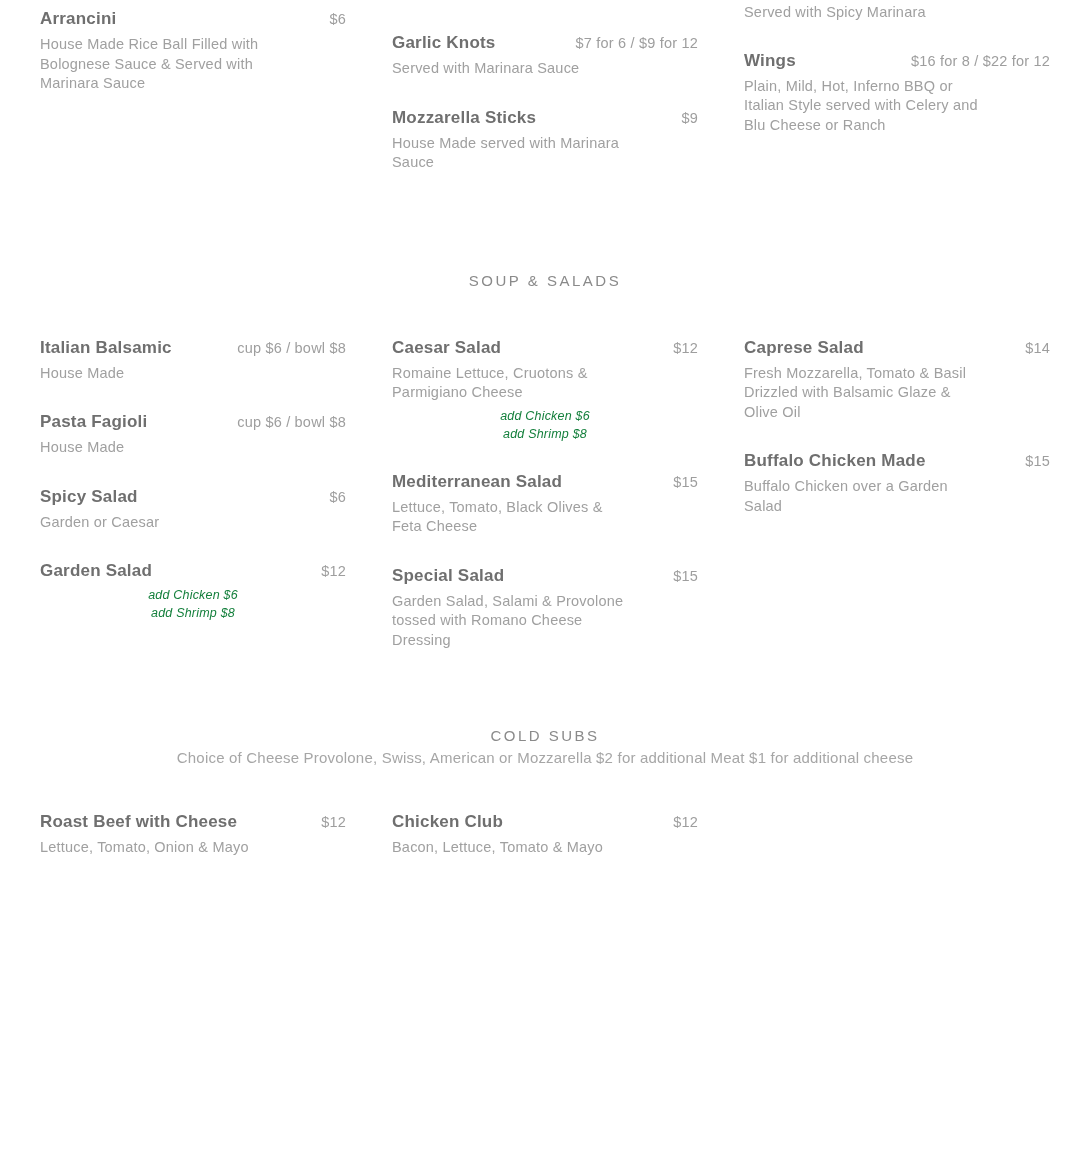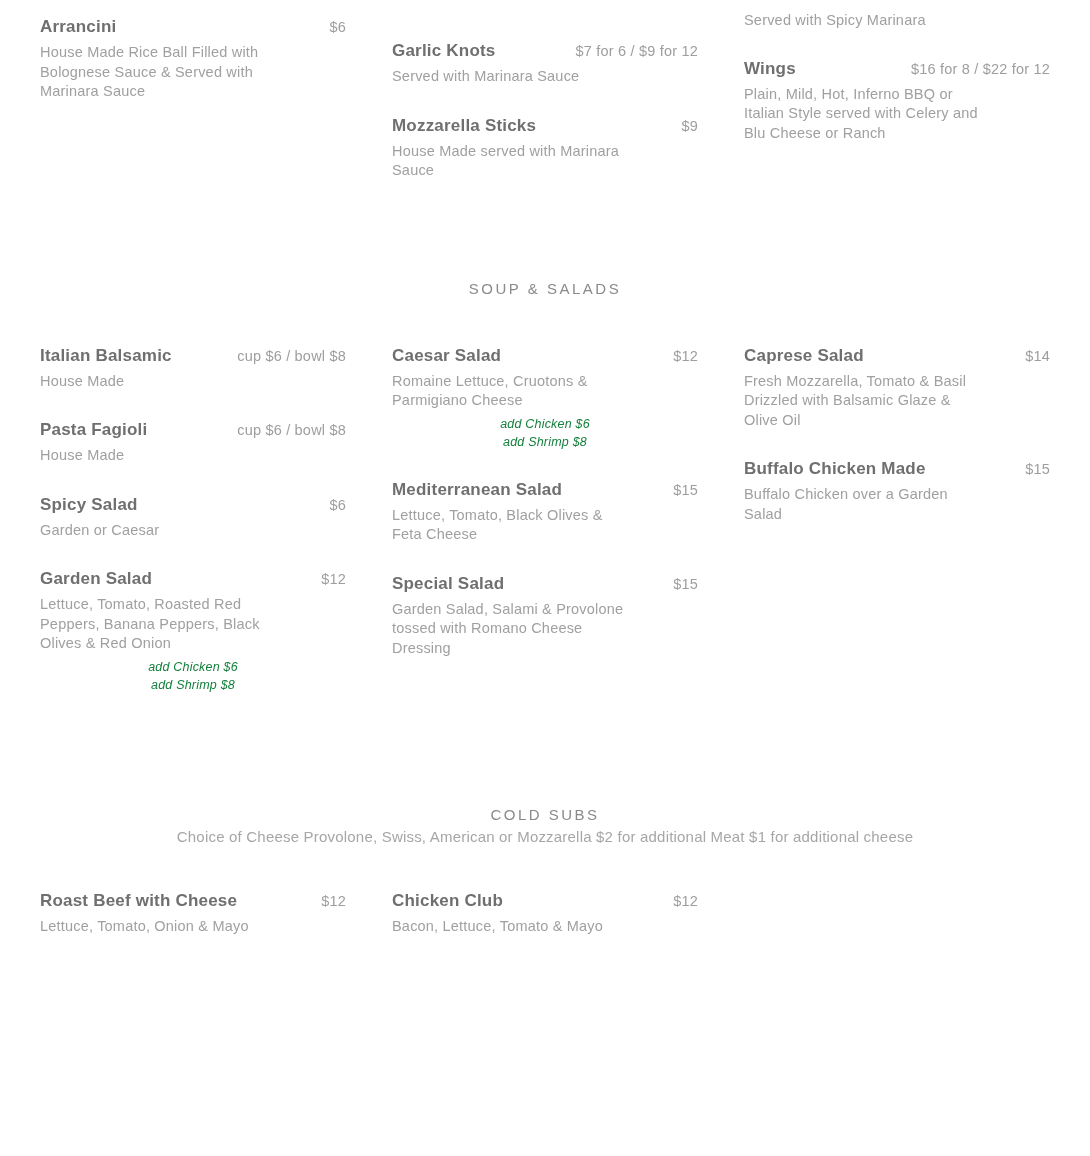--- a/index.html
+++ b/index.html
@@ -5,21 +5,21 @@
   * { box-sizing: border-box; }
   html, body {
     margin: 0; padding: 0;
     overflow: hidden;
   }
   body {
     width: 1090px; height: 1156px;
     background: #ffffff;
     font-family: "Liberation Sans", "DejaVu Sans", sans-serif;
   }
-  .page { padding: 16px 40px; }
+  .page { padding: 8px 40px; }
 
   .cols {
     display: grid;
     grid-template-columns: 1fr 1fr 1fr;
     column-gap: 46px;
   }
 
   
   .section-header {
     margin: 0;
@@ -35,21 +35,21 @@
     text-align: center;
     font-size: 15px;
     line-height: 16px;
     letter-spacing: 0.2px;
     color: #a6a6a6;
   }
   .header-gap { height: 48px; }
   .sub-gap { height: 45px; }
 
   .sec-soup  { margin-top: 100px; }
-  .sec-subs  { margin-top: 113px; }
+  .sec-subs  { margin-top: 78px; }
 
   
   .col-a2 { padding-top: 24px; }
   .col-a3 { margin-top: -5px; }
 
   
   .item { margin-bottom: 28px; }
   .col .item:last-child { margin-bottom: 0; }
   .item-head {
     display: flex;
@@ -170,21 +170,20 @@
             <h3 class="item-title">Spicy Salad</h3>
             <span class="item-price">$6</span>
           </div>
           <p class="item-desc">Garden or Caesar</p>
         </div>
         <div class="item">
           <div class="item-head">
             <h3 class="item-title">Garden Salad</h3>
             <span class="item-price">$12</span>
           </div>
-          <p class="item-desc">Lettuce, Tomato, Roasted Red Peppers, Banana Peppers, Black Olives &amp; Red Onion</p>
           <div class="addons">
             <p class="item-addon">add Chicken $6</p>
             <p class="item-addon">add Shrimp $8</p>
           </div>
         </div>
       </div>
 
       <div class="col">
         <div class="item">
           <div class="item-head">

